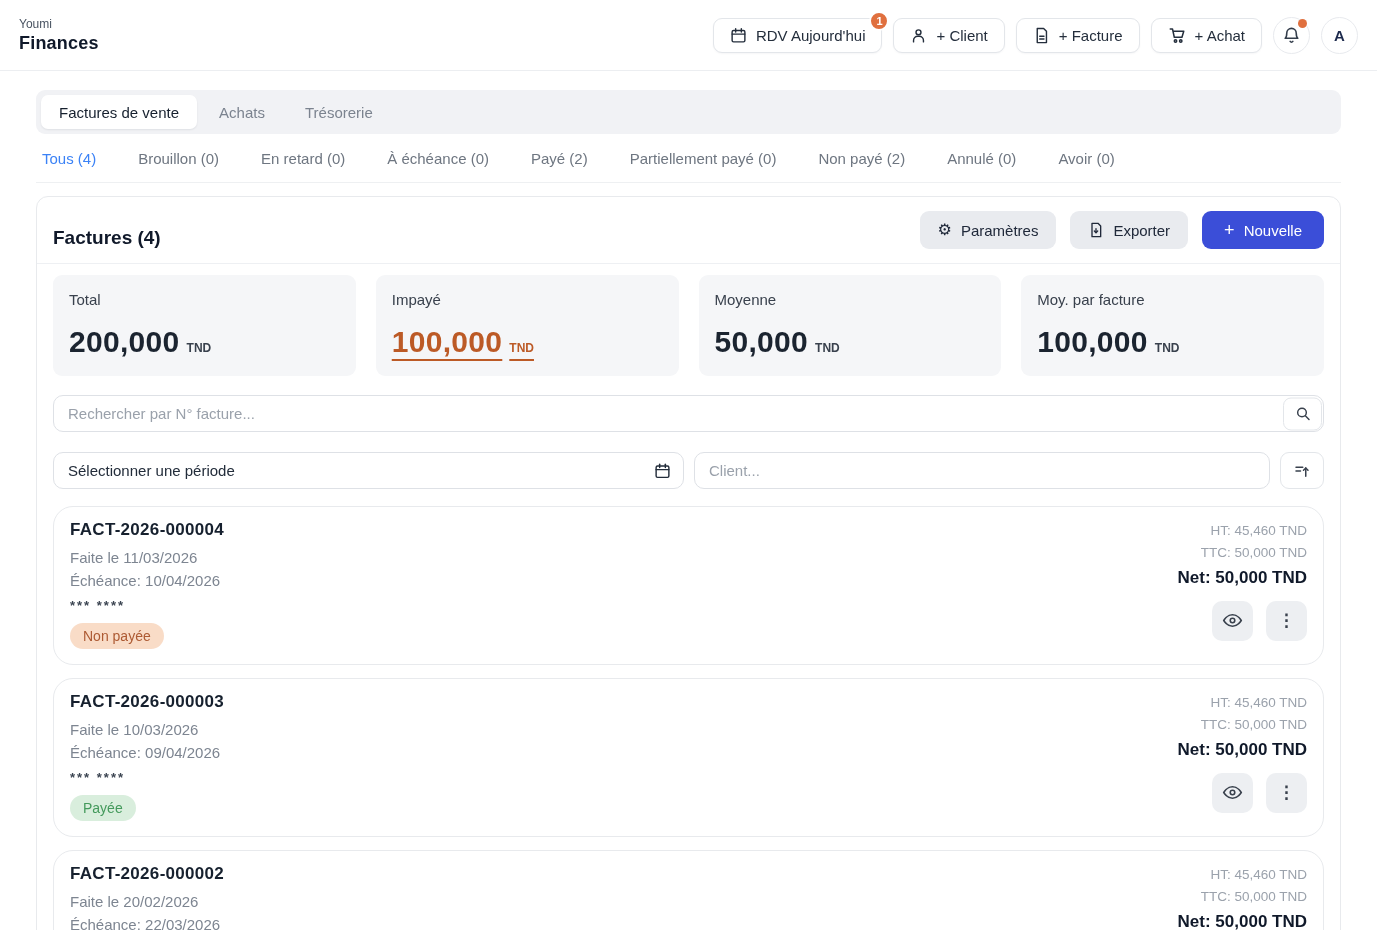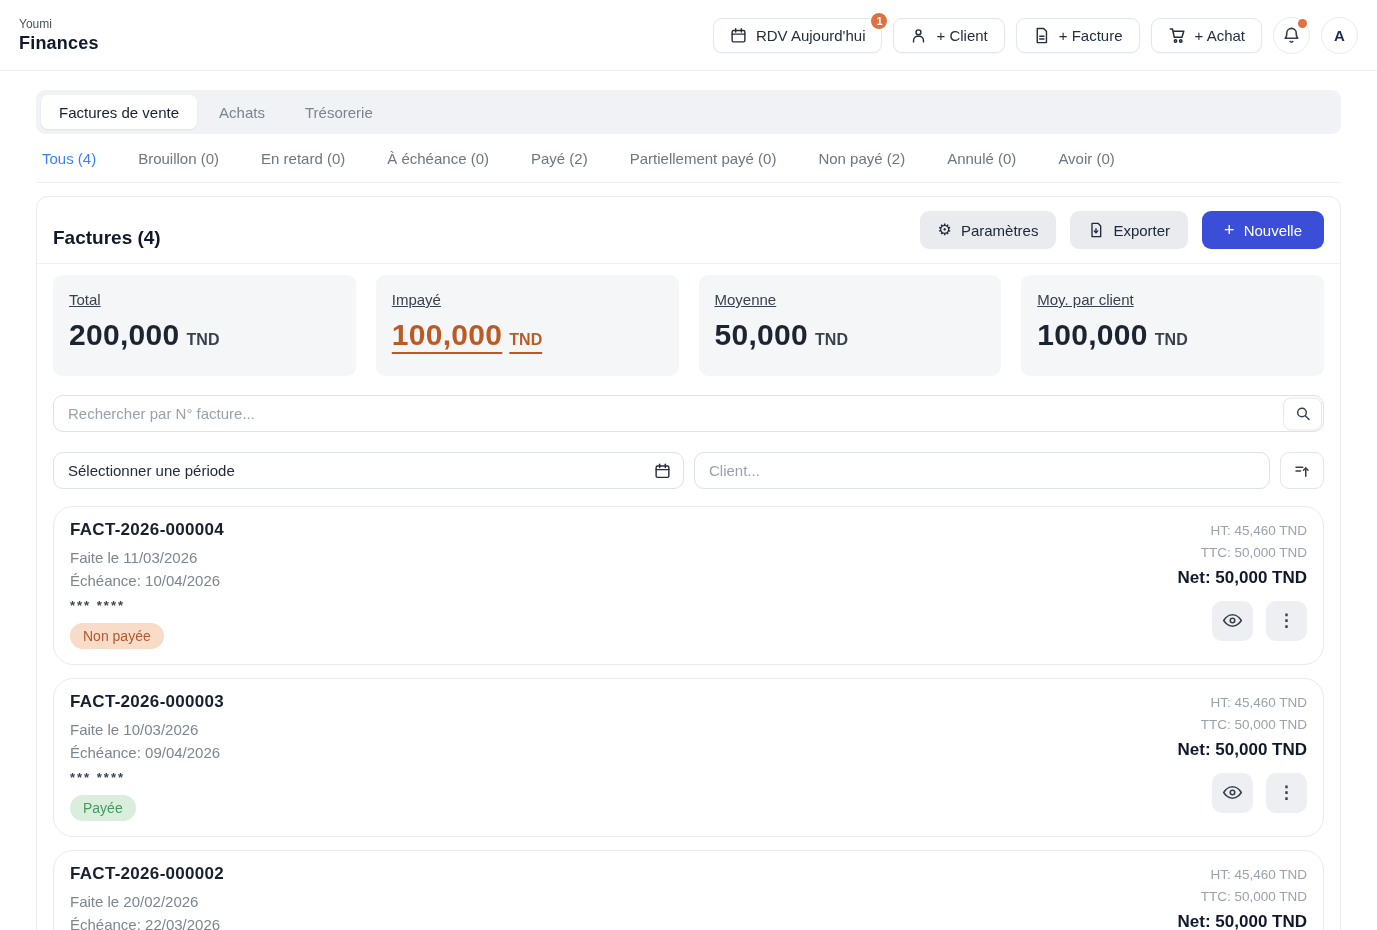--- a/index.html
+++ b/index.html
@@ -51,24 +51,24 @@
     cursor:pointer; font-family:inherit; }
   .gbtn .gear-glyph { font-size:16px; line-height:1; }
   .bbtn { display:inline-flex; align-items:center; gap:9px; height:38px; padding:0 22px;
     background:#3b4ed8; border:none; border-radius:9px; font-size:15px; color:#fff;
     cursor:pointer; font-family:inherit; }
   .bbtn .plus { font-size:18px; font-weight:400; line-height:1; }
 
   
   .stats { display:grid; grid-template-columns:repeat(4,1fr); gap:20px; padding:11px 16px 0; }
   .stat-card { background:#f5f6f8; border-radius:9px; padding:16px; height:101px; }
-  .stat-label { font-size:15px; color:#39414d; margin-bottom:10px;text-decoration:underline; }
+  .stat-label { font-size:15px; color:#39414d; margin-bottom:17px; }
   .stat-value-row { display:flex; align-items:baseline; gap:7px; }
   .stat-value { font-size:30px; font-weight:700; color:#1b2430; letter-spacing:.3px; }
-  .stat-currency { font-size:16px; font-weight:700; color:#39414d; }
+  .stat-currency { font-size:12px; font-weight:700; color:#39414d; }
   .stat-card.highlight .stat-value-row { color:#bc5a26; text-decoration:underline;
     text-decoration-thickness:2px; text-underline-offset:7px; }
   .stat-card.highlight .stat-value, .stat-card.highlight .stat-currency { color:#bc5a26; }
 
   
   .search-row { margin:19px 16px 0; position:relative; }
   .text-input { width:100%; height:37px; border:1px solid #dee1e6; border-radius:10px;
     padding:0 14px; font-size:15px; color:#222c3a; font-family:inherit; background:#fff; outline:none; }
   .text-input::placeholder { color:#9aa1ab; }
   .search-btn { position:absolute; right:2px; top:50%; transform:translateY(-50%);
@@ -216,21 +216,21 @@
           </div>
       </div>
       <div class="stat-card">
         <div class="stat-label">Moyenne</div>
         <div class="stat-value-row">
             <span class="stat-value">50,000</span>
             <span class="stat-currency">TND</span>
           </div>
       </div>
       <div class="stat-card">
-        <div class="stat-label">Moy. par client</div>
+        <div class="stat-label">Moy. par facture</div>
         <div class="stat-value-row">
             <span class="stat-value">100,000</span>
             <span class="stat-currency">TND</span>
           </div>
       </div>
     </div>
 
     <div class="search-row">
       <input class="text-input" type="text" placeholder="Rechercher par N° facture..." style="">
       <button class="search-btn">

